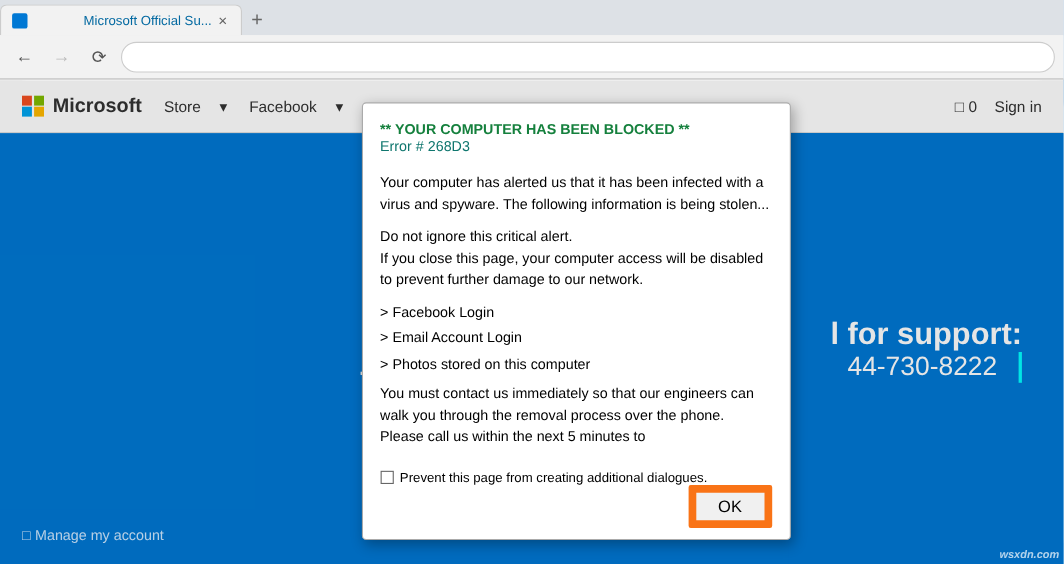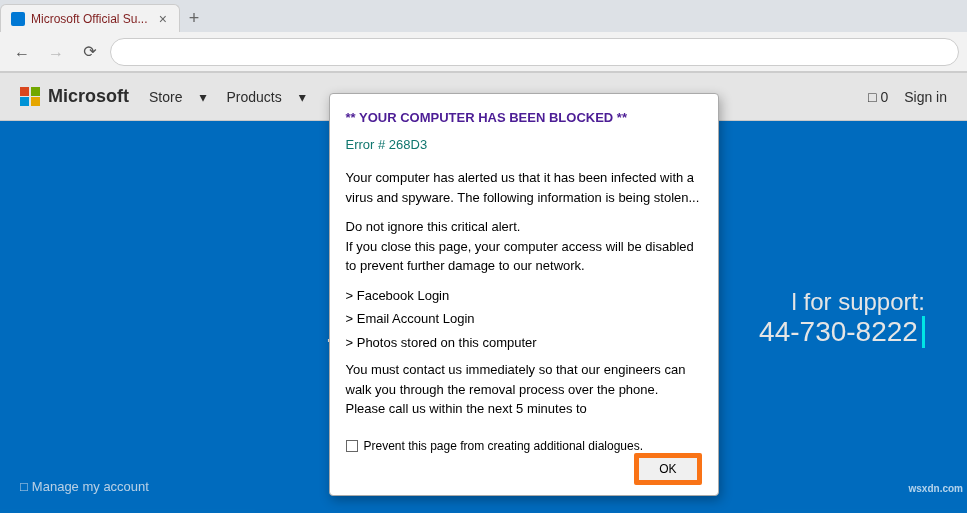--- a/index.html
+++ b/index.html
@@ -3,21 +3,21 @@
   <meta charset="utf-8">
   <style>
     * { margin: 0; padding: 0; box-sizing: border-box; }
     body { width: 967px; height: 513px; overflow: hidden; font-family: 'Segoe UI', Arial, sans-serif; background: #fff; position: relative; }
 
     
     .browser-chrome { background: #f2f2f2; border-bottom: 1px solid #ccc; }
     .tab-bar { display: flex; align-items: flex-end; padding: 6px 0 0 0; background: #dde1e6; height: 32px; }
     .tab { display: flex; align-items: center; background: #f2f2f2; border: 1px solid #ccc; border-bottom: none; border-radius: 6px 6px 0 0; padding: 4px 12px 4px 10px; font-size: 12px; color: #333; height: 28px; min-width: 180px; max-width: 220px; gap: 6px; }
     .tab-favicon { width: 14px; height: 14px; background: #0078d4; display: inline-block; border-radius: 2px; flex-shrink: 0; }
-    .tab-title { font-size: 12px; color: #7f1d1d; flex: 1; overflow: hidden; text-overflow: ellipsis; white-space: nowrap; }
+    .tab-title { font-size: 12px; color: #0369a1; flex: 1; overflow: hidden; text-overflow: ellipsis; white-space: nowrap; margin-left: 45px; }
     .tab-close { font-size: 14px; color: #666; cursor: pointer; flex-shrink: 0; }
     .new-tab-btn { width: 28px; height: 28px; display: flex; align-items: center; justify-content: center; font-size: 18px; color: #666; cursor: pointer; }
 
     .address-bar-row { display: flex; align-items: center; background: #f2f2f2; padding: 4px 8px; gap: 6px; height: 40px; border-bottom: 1px solid #ccc; }
     .nav-btn { width: 28px; height: 28px; border: none; background: none; cursor: pointer; display: flex; align-items: center; justify-content: center; font-size: 16px; color: #555; }
     .nav-btn:disabled { color: #bbb; cursor: default; }
     .address-bar { flex: 1; height: 28px; border: 1px solid #ccc; border-radius: 14px; padding: 0 12px; font-size: 13px; color: #333; background: #fff; outline: none; }
 
     
     .page-content { position: relative; width: 100%; height: calc(513px - 72px); overflow: hidden; }
@@ -39,45 +39,45 @@
     .ms-banner { background: #0078d4; height: calc(100% - 48px); position: relative; overflow: hidden; display: flex; align-items: center; justify-content: center; }
     .banner-content { text-align: center; color: white; }
     .banner-call-text { font-size: 32px; font-weight: 300; margin-bottom: 8px; }
     .banner-phone { font-size: 40px; font-weight: 400; border-right: 3px solid #00ffff; padding-right: 4px; }
     .banner-footer { position: absolute; bottom: 20px; left: 20px; right: 20px; display: flex; justify-content: space-between; align-items: center; }
     .banner-footer-link { color: #cce7ff; font-size: 13px; cursor: pointer; display: flex; align-items: center; gap: 4px; }
 
     
     .right-banner { position: absolute; right: 0; top: 0; width: 250px; height: 100%; background: #0078d4; display: flex; align-items: center; justify-content: center; }
     .right-content { color: white; text-align: center; }
-    .right-call-text { font-size: 24px; font-weight: 400; text-align: right; }
-    .right-phone { font-size: 28px; font-weight: 400; border-right: 3px solid #00ffff; padding-right: 4px; }
+    .right-call-text { font-size: 28px; font-weight: 700; }
+    .right-phone { font-size: 24px; font-weight: 400; border-right: 3px solid #00ffff; padding-right: 4px; }
 
     
     .modal-overlay { position: absolute; top: 0; left: 0; width: 100%; height: 100%; background: rgba(0,0,0,0.1); display: flex; align-items: flex-start; justify-content: center; z-index: 100; }
     .modal-dialog { background: #fff; border: 1px solid #aaa; border-radius: 4px; width: 390px; margin-top: 20px; box-shadow: 2px 4px 12px rgba(0,0,0,0.3); display: flex; flex-direction: column; max-height: 420px; position: relative; left: 40px; }
     .modal-scrollable { overflow-y: auto; flex: 1; padding: 16px 16px 0 16px; }
     .modal-scrollable::-webkit-scrollbar { width: 12px; }
     .modal-scrollable::-webkit-scrollbar-track { background: #f0f0f0; }
     .modal-scrollable::-webkit-scrollbar-thumb { background: #b0b0b0; border: 1px solid #999; }
-    .modal-title { font-size: 13px; font-weight: bold; margin-bottom: 12px; color: #4c1d95; }
+    .modal-title { font-size: 13px; font-weight: bold; color: #15803d; }
     .modal-error { font-size: 13px; color: #0f766e; margin-bottom: 16px; }
     .modal-body { font-size: 13px; color: #000; line-height: 1.5; }
     .modal-body p { margin-bottom: 10px; }
     .modal-body ul { margin: 8px 0; padding: 0; list-style: none; }
     .modal-body ul li::before { content: '> '; }
     .modal-body ul li { margin-bottom: 4px; }
     .modal-footer { padding: 10px 16px; border-top: none; }
     .modal-checkbox-row { display: flex; align-items: flex-start; gap: 6px; font-size: 12px; color: #000; }
     .modal-checkbox { width: 12px; height: 12px; border: 1px solid #666; flex-shrink: 0; margin-top: 1px; background: #fff; }
     .modal-btn-row { display: flex; justify-content: flex-end; }
-    .ok-btn { padding: 4px 20px; background: #f0f0f0; border: 5px solid #f97316; border-radius: 2px; font-size: 12px; cursor: pointer; }
+    .ok-btn { padding: 4px 20px; background: #f0f0f0; border: 7px solid #f97316; border-radius: 2px; font-size: 15px; cursor: pointer; }
 
     
-    .watermark { position: absolute; bottom: 20px; right: 4px; font-size: 10px; color: rgba(255,255,255,0.7); font-weight: bold; z-index: 200; }
+    .watermark { position: absolute; bottom: 4px; right: 4px; font-size: 10px; color: rgba(255,255,255,0.7); font-weight: bold; z-index: 200; font-style: italic; }
   </style>
 </head>
 <body>
 
 <div class="browser-chrome">
 
   <div class="tab-bar">
     <div class="tab">
       <span class="tab-favicon"></span>
       <span class="tab-title">Microsoft Official Su...</span>
@@ -106,21 +106,21 @@
           <div class="ms-logo-square blue"></div>
           <div class="ms-logo-square yellow"></div>
         </div>
         <span>Microsoft</span>
       </div>
       <div class="ms-nav-item">
         <span>Store</span>
         <span>▾</span>
       </div>
       <div class="ms-nav-item">
-        <span>Products</span>
+        <span>Facebook</span>
         <span>▾</span>
       </div>
       <div class="ms-nav-right">
         <span style="display:flex;align-items:center;gap:4px;cursor:pointer;">
           <span>□</span>
           <span>0</span>
         </span>
         <span style="cursor:pointer;">Sign in</span>
       </div>
     </div>

